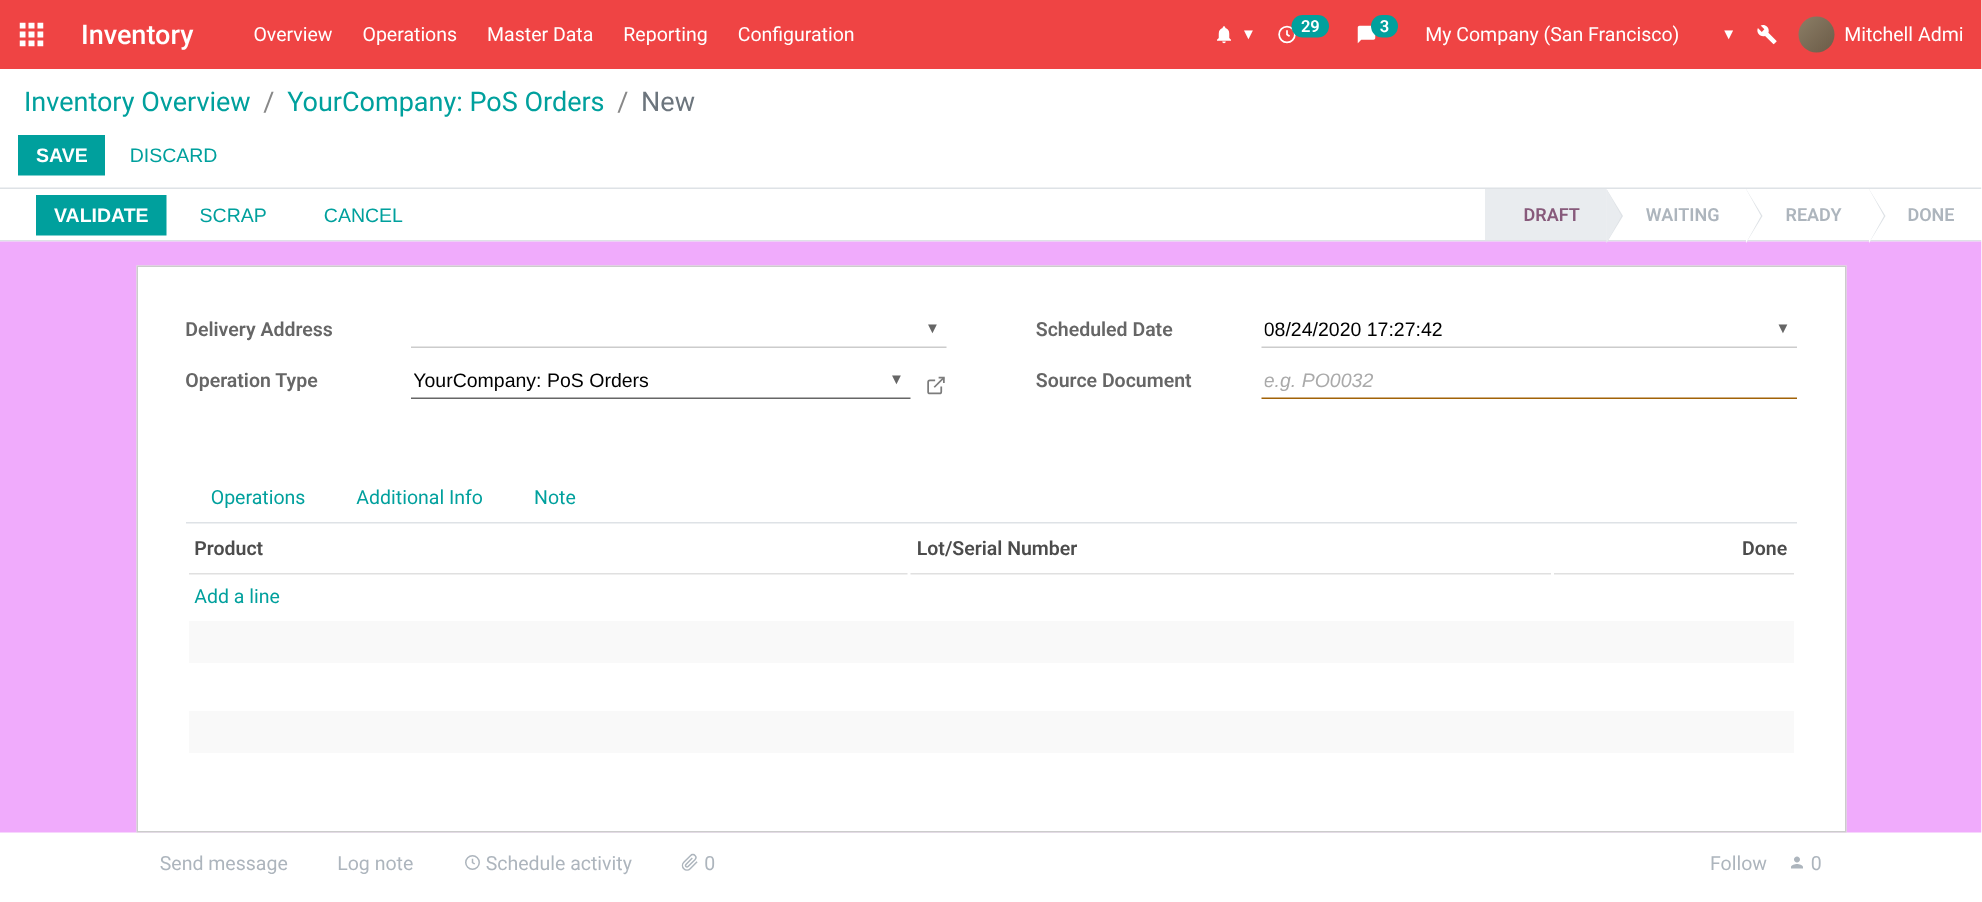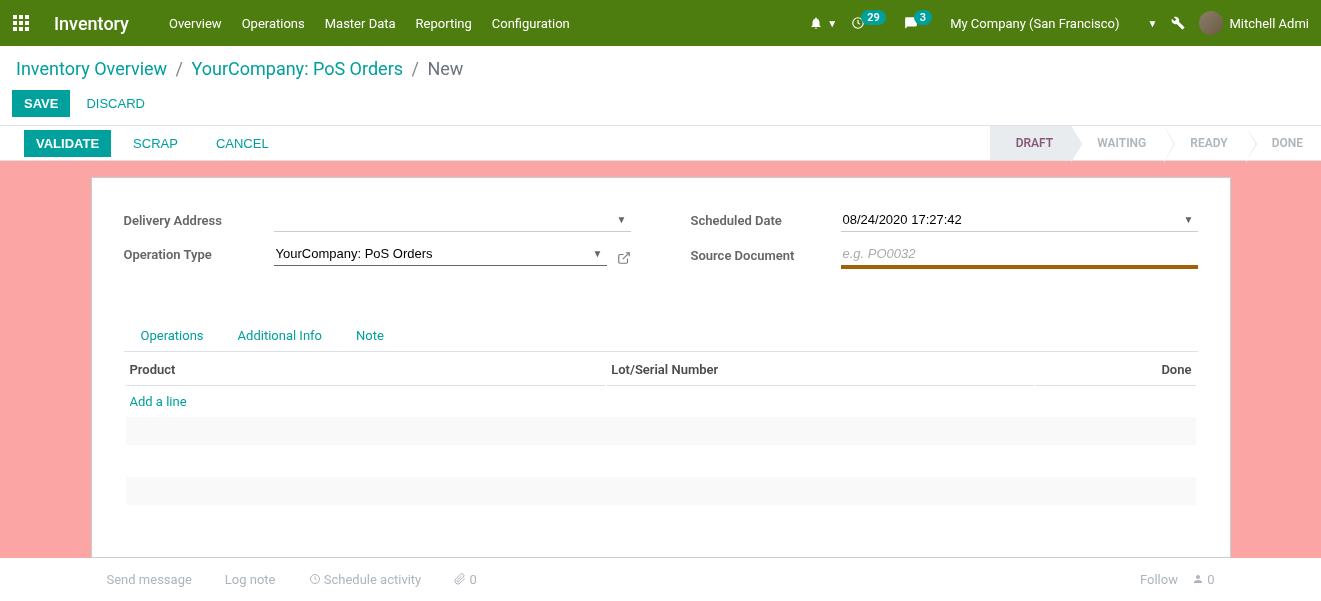--- a/index.html
+++ b/index.html
@@ -1,19 +1,19 @@
 <!DOCTYPE html>
 <html><head>
 <meta charset="utf-8">
 <style>
 * { box-sizing: border-box; margin: 0; padding: 0; }
 body { font-family: -apple-system, BlinkMacSystemFont, "Segoe UI", Roboto, "Helvetica Neue", Arial, sans-serif; font-size: 13px; color: #4c4c4c; background: #fff; width: 1321px; height: 601px; overflow: hidden; }
 
 
-.topnav { background: #4d7c0f; height: 46px; display: flex; align-items: center; color: #fff; padding: 0 12px; }
+.topnav { background: #ef4444; height: 46px; display: flex; align-items: center; color: #fff; padding: 0 12px; }
 .topnav .apps-icon { width: 18px; height: 18px; margin-right: 24px; cursor: pointer; display: inline-flex; align-items: center; justify-content: center; }
 .topnav .app-title { font-size: 18px; font-weight: 500; margin-right: 40px; }
 .topnav .nav-menu { display: flex; gap: 20px; }
 .topnav .nav-menu a { color: #fff; text-decoration: none; font-size: 13px; cursor: pointer; }
 .topnav .right { margin-left: auto; display: flex; align-items: center; gap: 14px; }
 .badge-pill { background: #00a09d; color: #fff; border-radius: 10px; padding: 1px 6px; font-size: 11px; font-weight: 600; position: relative; top: -6px; left: -4px; }
 .icon-wrap { display: inline-flex; align-items: center; cursor: pointer; }
 .icon-wrap svg { fill: #fff; }
 .caret-down { font-size: 10px; margin-left: 4px; }
 .company-switch { display: flex; align-items: center; cursor: pointer; font-size: 13px; gap: 24px; }
@@ -36,32 +36,32 @@
 .statusbar-row { border-top: 1px solid #dee2e6; border-bottom: 1px solid #dee2e6; display: flex; align-items: center; height: 36px; background: #fff; }
 .statusbar-row .left-btns { display: flex; align-items: center; padding-left: 24px; gap: 4px; }
 .statusbar-row .arrows { margin-left: auto; display: flex; height: 100%; align-items: stretch; }
 .arrow-step { position: relative; display: flex; align-items: center; padding: 0 18px 0 26px; font-size: 12px; font-weight: 600; color: #adb5bd; background: #fff; text-transform: uppercase; }
 .arrow-step.active { background: #e9ecef; color: #875a7b; }
 .arrow-step::after { content: ''; position: absolute; right: -10px; top: 0; width: 0; height: 0; border-top: 18px solid transparent; border-bottom: 18px solid transparent; border-left: 10px solid #fff; z-index: 2; }
 .arrow-step.active::after { border-left-color: #e9ecef; }
 .arrow-step::before { content: ''; position: absolute; right: -11px; top: 0; width: 0; height: 0; border-top: 18px solid transparent; border-bottom: 18px solid transparent; border-left: 11px solid #dee2e6; z-index: 1; }
 
 
-.form-bg { background: #fca5a5; padding: 0; display: flex; justify-content: center; }
+.form-bg { background: #f0abfc; padding: 0; display: flex; justify-content: center; }
 .sheet { background: #fff; border: 1px solid #ccc; width: 1140px; margin-top: 16px; padding: 30px 32px 20px 32px; min-height: 360px; }
 .form-grid { display: flex; gap: 60px; }
 .form-col { flex: 1; }
 .form-row { display: flex; align-items: center; margin-bottom: 10px; }
 .form-row label { width: 150px; font-weight: 600; color: #666; font-size: 13px; }
 .form-row .field { flex: 1; position: relative; }
 .m2o-input { width: 100%; border: none; border-bottom: 1px solid #ccc; padding: 4px 20px 4px 2px; font-size: 13px; background: transparent; outline: none; }
 .m2o-input.modified { border-bottom: 1px solid #666; }
 .m2o-caret { position: absolute; right: 4px; top: 6px; font-size: 10px; color: #666; pointer-events: none; }
 .ext-link { margin-left: 10px; cursor: pointer; color: #7c7c7c; position: relative; top: 5px; }
-.text-input { width: 100%; border: none; border-bottom: 4px solid #a16207; padding: 4px 2px; font-size: 13px; outline: none; }
+.text-input { width: 100%; border: none; border-bottom: 1px solid #a16207; padding: 4px 2px; font-size: 13px; outline: none; }
 .text-input::placeholder { color: #aaa; font-style: italic; }
 
 
 .tabs { display: flex; margin-top: 40px; border-bottom: 1px solid #dee2e6; }
 .tab { padding: 8px 16px; color: #00a09d; cursor: pointer; font-size: 13px; border: 1px solid transparent; margin-bottom: -1px; }
 .tab.active { background: #eef0f2; color: #4c4c4c; border: 1px solid #dee2e6; border-bottom-color: #eef0f2; border-radius: 4px 4px 0 0; }
 
 
 .tab-table { width: 100%; margin-top: 0; }
 .tab-table th { text-align: left; font-weight: 600; color: #4c4c4c; padding: 8px 4px; border-bottom: 1px solid #e0e0e0; font-size: 13px; }

